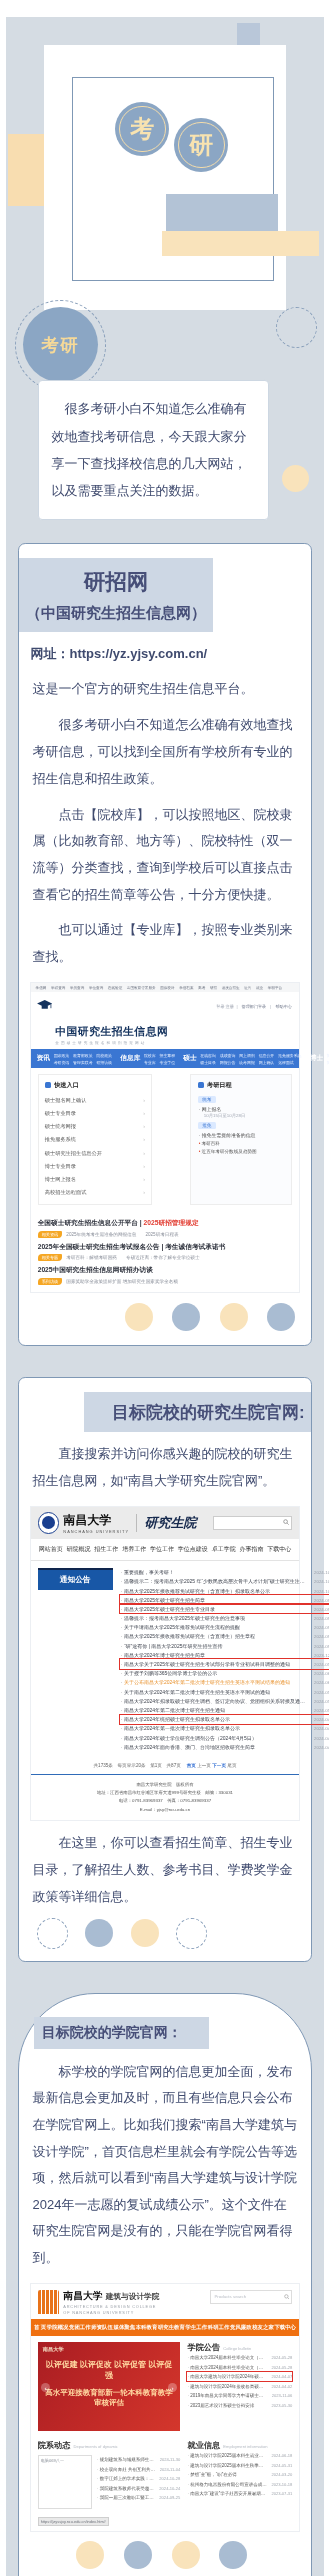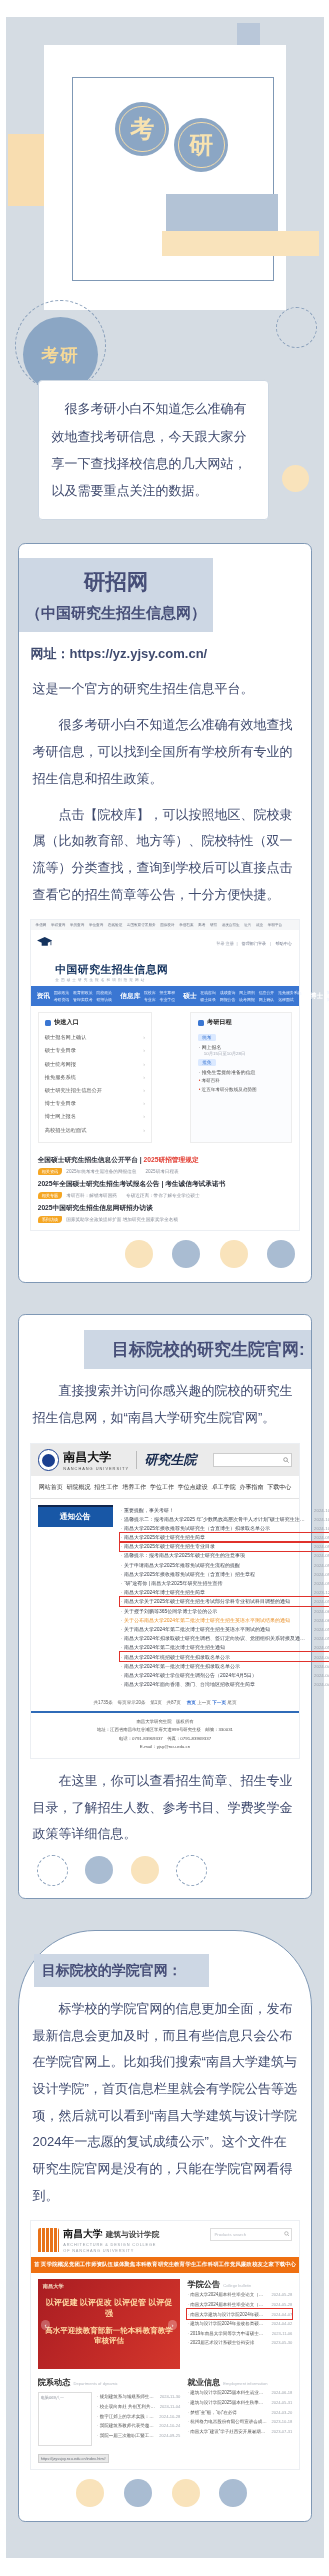--- a/index.html
+++ b/index.html
@@ -14,21 +14,21 @@
   .hero-rect-blue-mid{position:absolute;left:160px;top:177px;width:112px;height:37px;background:#b3c3d6;}
   .hero-rect-yellow-band{position:absolute;left:156px;top:214px;width:157px;height:25px;background:#f9e3bb;}
   .stamp{position:absolute;width:54px;height:54px;border-radius:50%;background:#8ba6c4;display:flex;align-items:center;justify-content:center;}
   .stamp::after{content:"";position:absolute;inset:3.6px;border:1px solid #f3dcab;border-radius:50%;}
   .stamp span{color:#f8e3b0;font-size:24px;font-weight:bold;}
   .stamp1{left:109px;top:85px;}
   .stamp2{left:168px;top:101px;}
   .dash-ring{position:absolute;border:1.5px dashed #8aa0bb;border-radius:50%;}
   .ring-badge{left:9.3px;top:283px;width:89px;height:89px;}
   .ring-small{left:270px;top:290px;width:39px;height:39px;}
-  .hero-badge{position:absolute;left:16.5px;top:300px;width:75px;height:75px;border-radius:50%;background:#8ba6c4;display:flex;align-items:center;justify-content:center;}
+  .hero-badge{position:absolute;left:16.5px;top:290px;width:75px;height:75px;border-radius:50%;background:#8ba6c4;display:flex;align-items:center;justify-content:center;}
   .hero-badge span{color:#f6d998;font-size:17.5px;font-weight:bold;letter-spacing:1.5px;}
   .intro-card{position:absolute;left:32px;top:363px;width:231px;background:#fff;border:0.5px solid #cdd7e2;border-radius:4.1px;padding:14.4px 12.4px;box-sizing:border-box;}
   .intro-card p{margin:0;font-size:13px;line-height:2.1;text-indent:1em;}
   .intro-dot{position:absolute;left:276px;top:448px;width:27px;height:27px;border-radius:50%;background:#f9e3bb;}
   
   .card{background:#fff;border:1.5px solid #7f98b5;border-radius:7.2px;margin:31px 12px 0 12px;padding:14.4px 11.3px 10.3px 11.3px;position:relative;}
   .card.arch-top{border-radius:77px 77px 7.2px 7.2px;padding-top:23px;}
   .band{background:#cdd7e4;color:#474f78;font-weight:bold;}
   .band-center{width:72%;margin-left:-11.3px;padding:8.2px 0 9.3px 0;text-align:center;}
   .band-center .t1{font-size:21.6px;}
@@ -173,20 +173,21 @@
 
   <div class="card">
     <div class="band band-center">
       <div class="t1">研招网</div>
       <div class="t2">（中国研究生招生信息网）</div>
     </div>
     <p class="url-line"><span>网址：</span><a href="#">https://yz.yjsy.com.cn/</a></p>
     <p class="body-p">这是一个官方的研究生招生信息平台。</p>
     <p class="body-p ind">很多考研小白不知道怎么准确有效地查找考研信息，可以找到全国所有学校所有专业的招生信息和招生政策。</p>
     <p class="body-p ind">点击【院校库】，可以按照地区、院校隶属（比如教育部、地方等）、院校特性（双一流等）分类查找，查询到学校后可以直接点击查看它的招生简章等公告，十分方便快捷。</p>
+    <p class="body-p ind">也可以通过【专业库】，按照专业类别来查找。</p>
 
     <div class="shot">
       <div class="yz-topnav">
 
       <span>学信网</span>
           <span>学籍查询</span>
           <span>学历查询</span>
           <span>学位查询</span>
           <span>在线验证</span>
           <span>出国教育背景服务</span>

